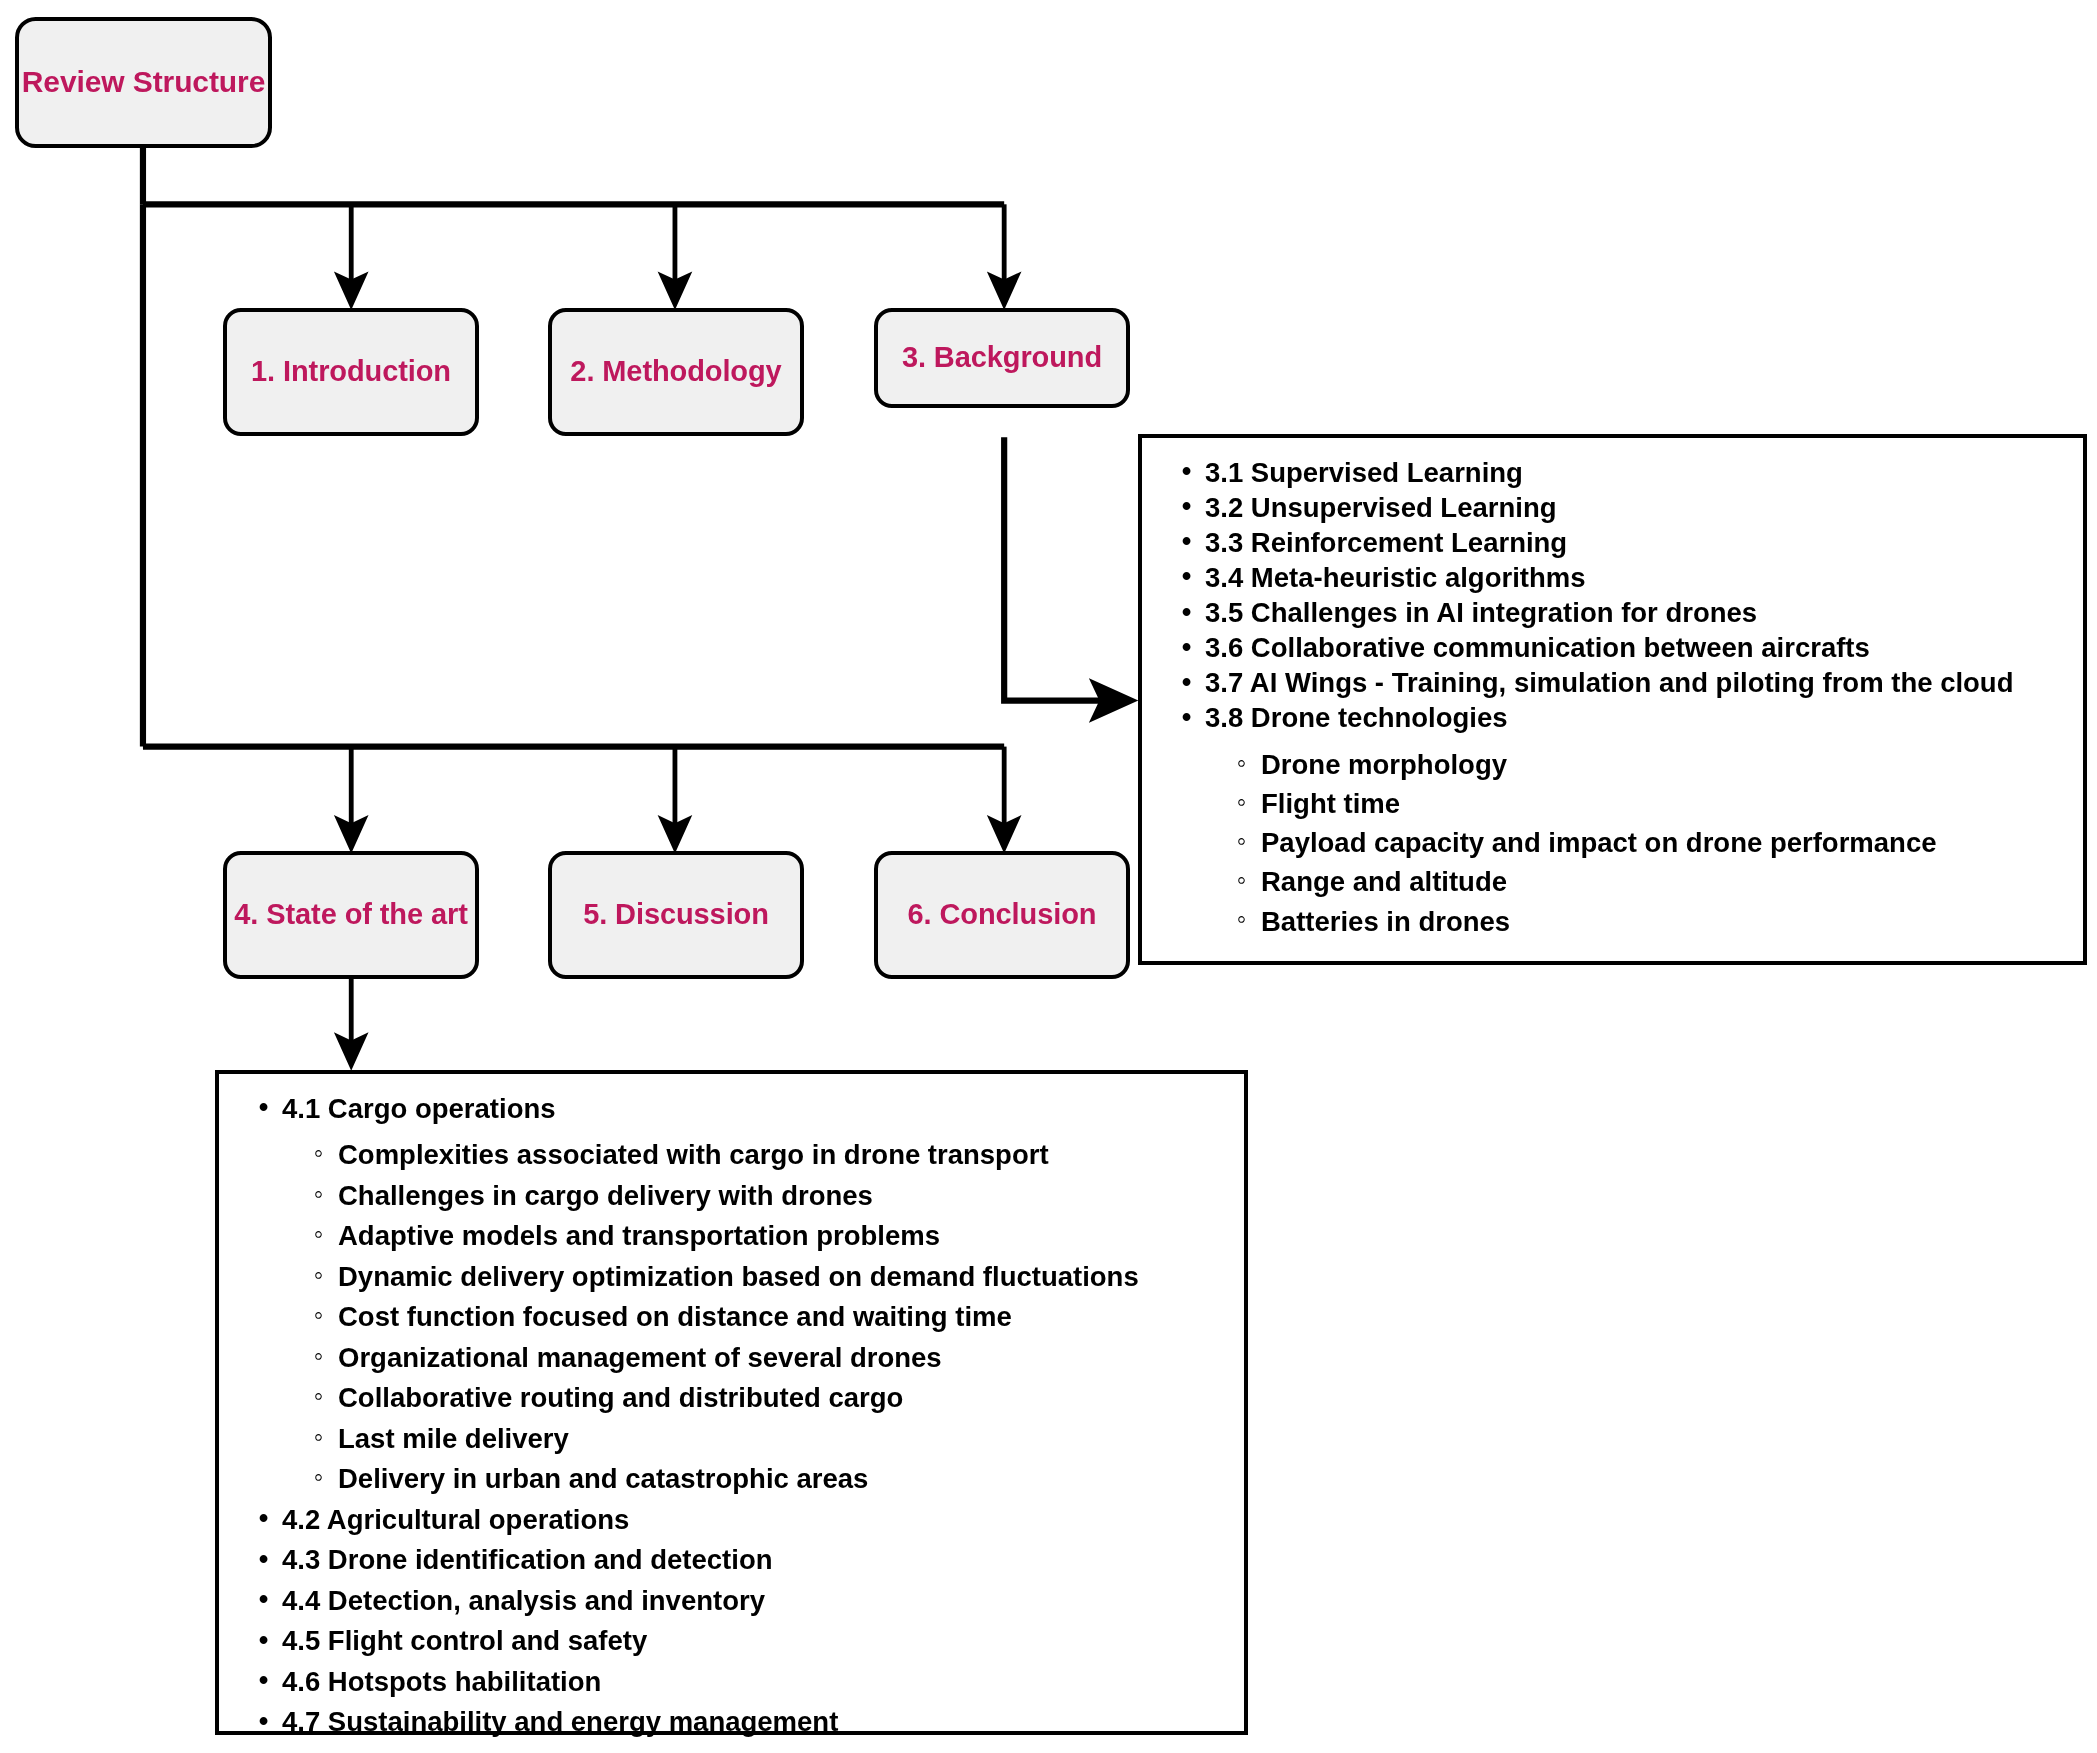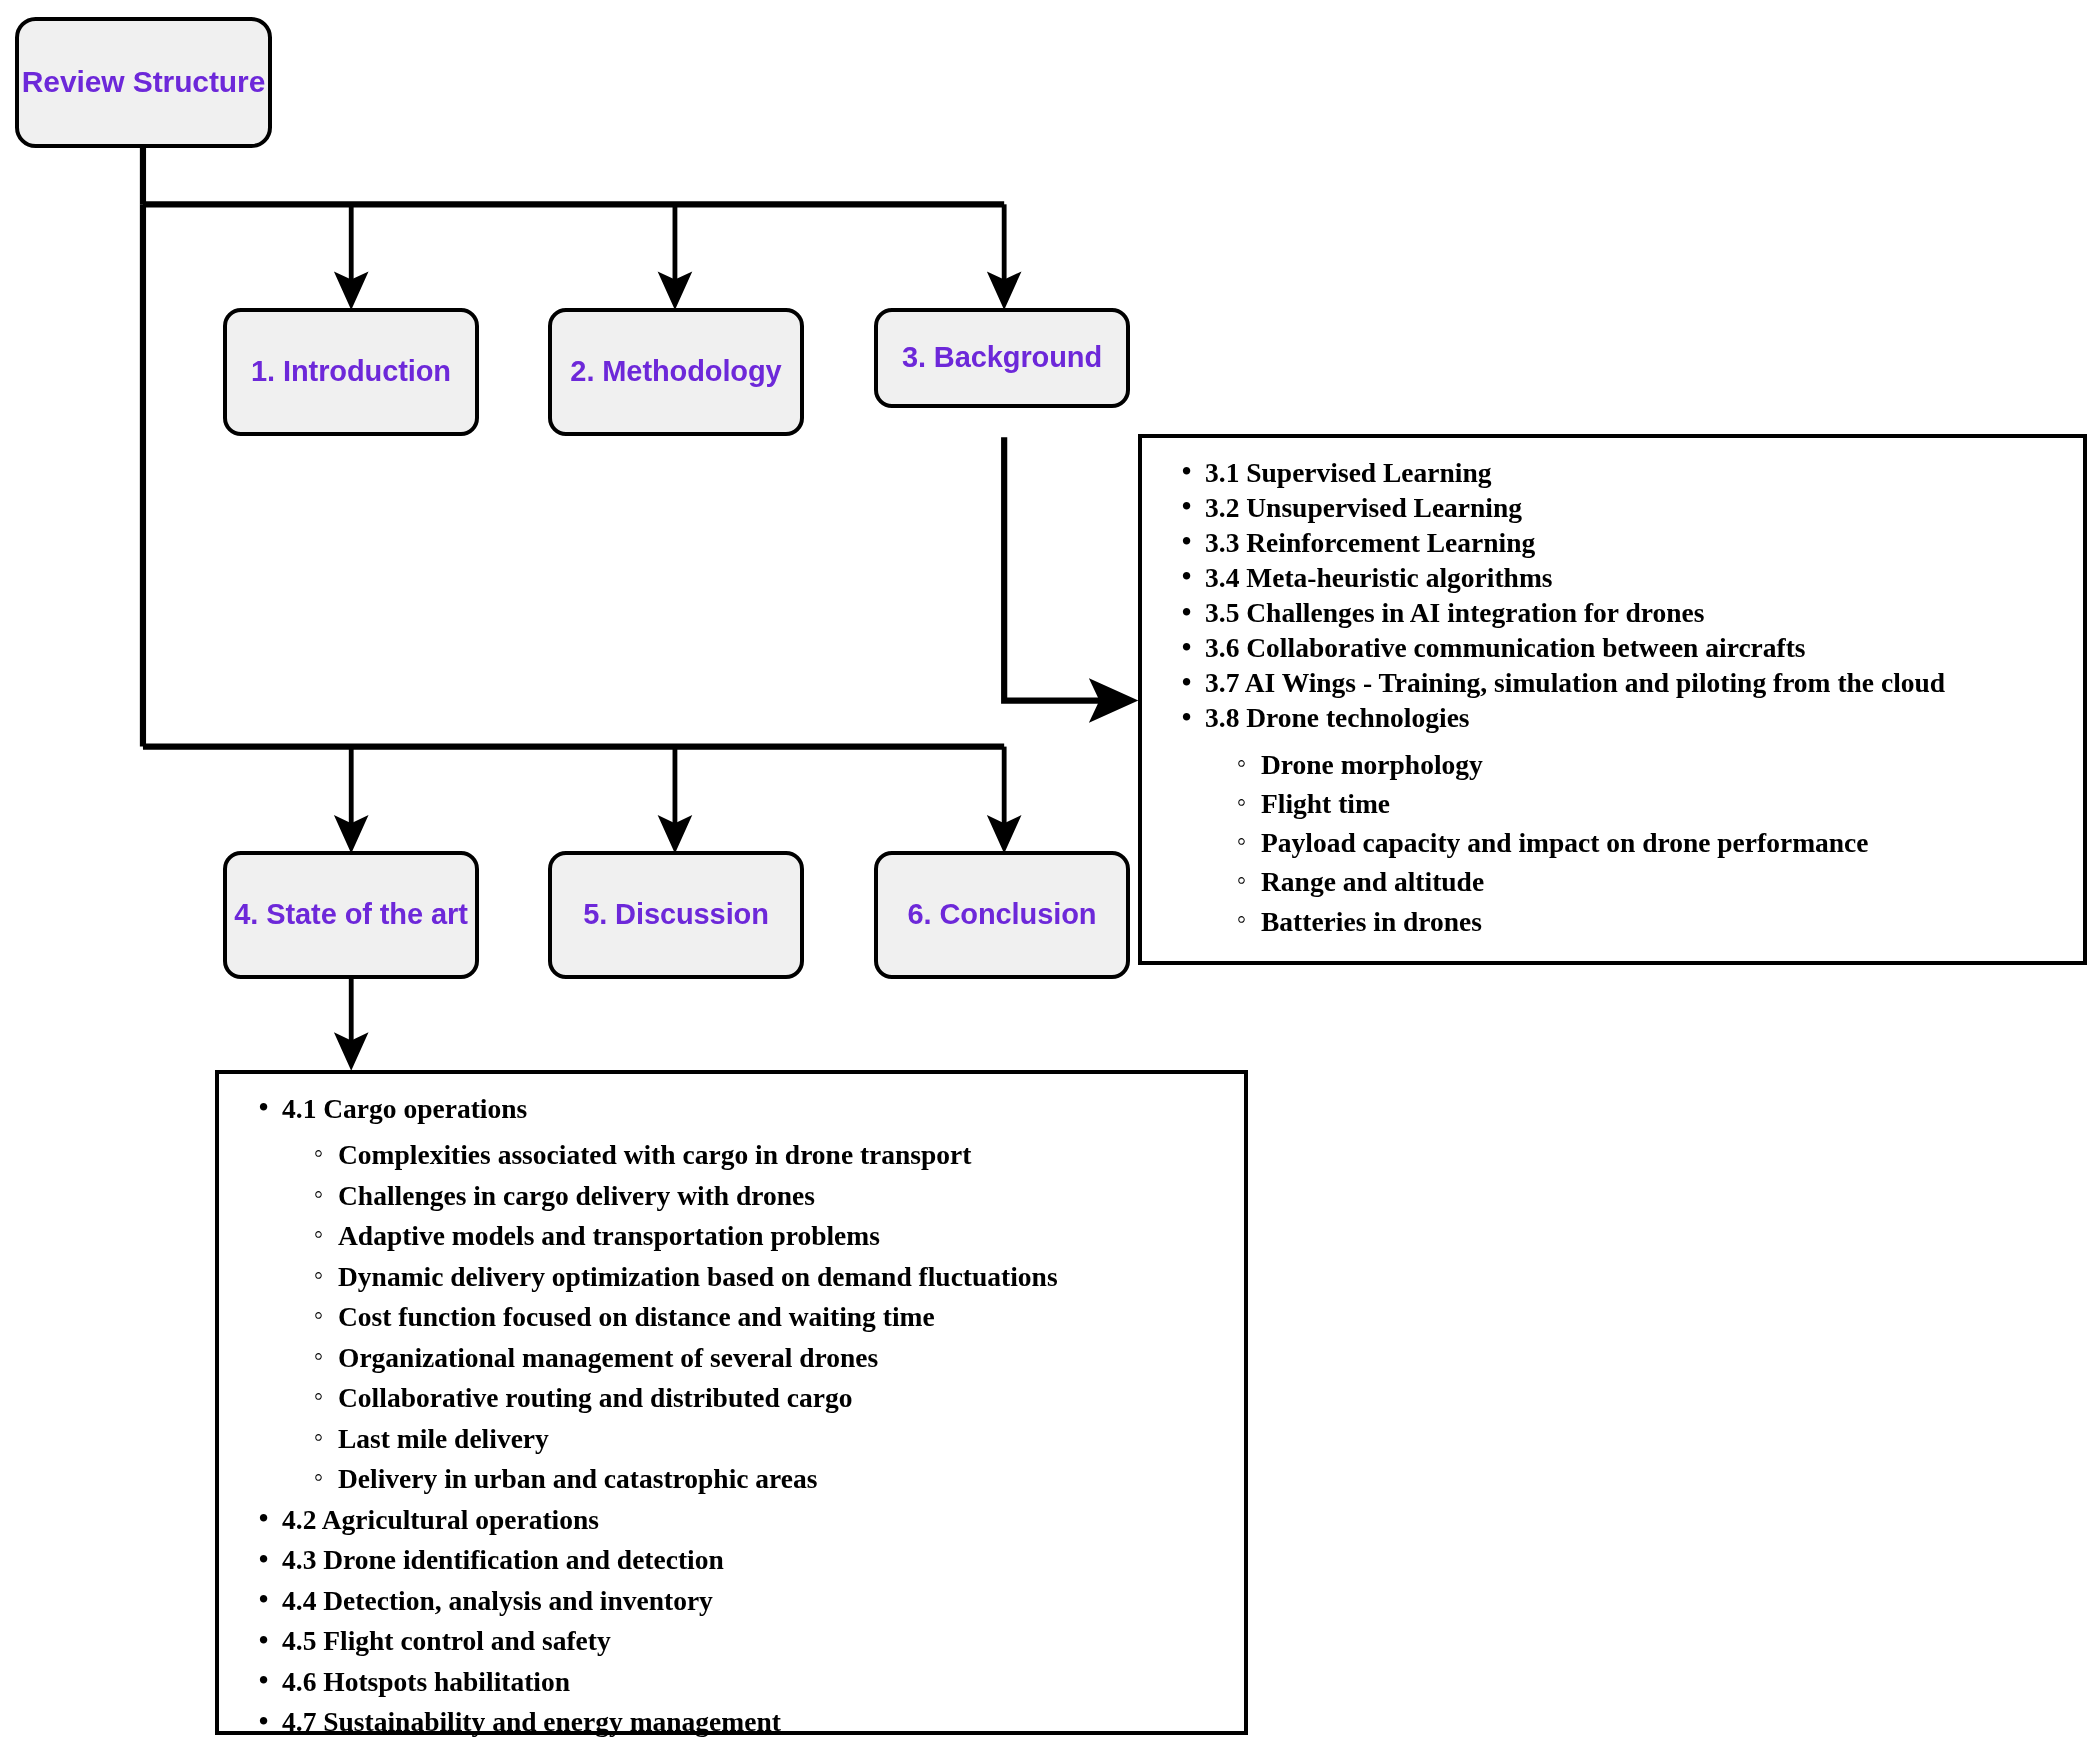--- a/index.html
+++ b/index.html
@@ -30,21 +30,21 @@
     box-sizing: border-box;
     background: #f0f0f0;
     border: 4.8px solid #000000;
     border-radius: 18px;
     display: flex;
     align-items: center;
     justify-content: center;
     text-align: center;
     font-weight: bold;
     font-size: 29px;
-    color: #6d28d9;
+    color: #be185d;
     line-height: 1.15;
     letter-spacing: -0.1px;
     z-index: 3;
   }
   .panel {
     position: absolute;
     box-sizing: border-box;
     background: #ffffff;
     border: 4.1px solid #000000;
     z-index: 2;
@@ -58,21 +58,20 @@
     padding: 20.6px 16.5px 18px 37px;
   }
   .panel li {
     font-weight: bold;
     font-size: 27.5px;
     color: #000000;
     line-height: 1.0;
     padding: 0 0 0 0;
     margin: 0 0 7.6px 0;
     position: relative;
-    font-family: Liberation Serif, serif;
   }
   .panel li > .txt {
     display: inline-block;
     padding-left: 26px;
     position: relative;
   }
   .panel li > .txt::before {
     content: "\2022";
     position: absolute;
     left: 2.7px;

